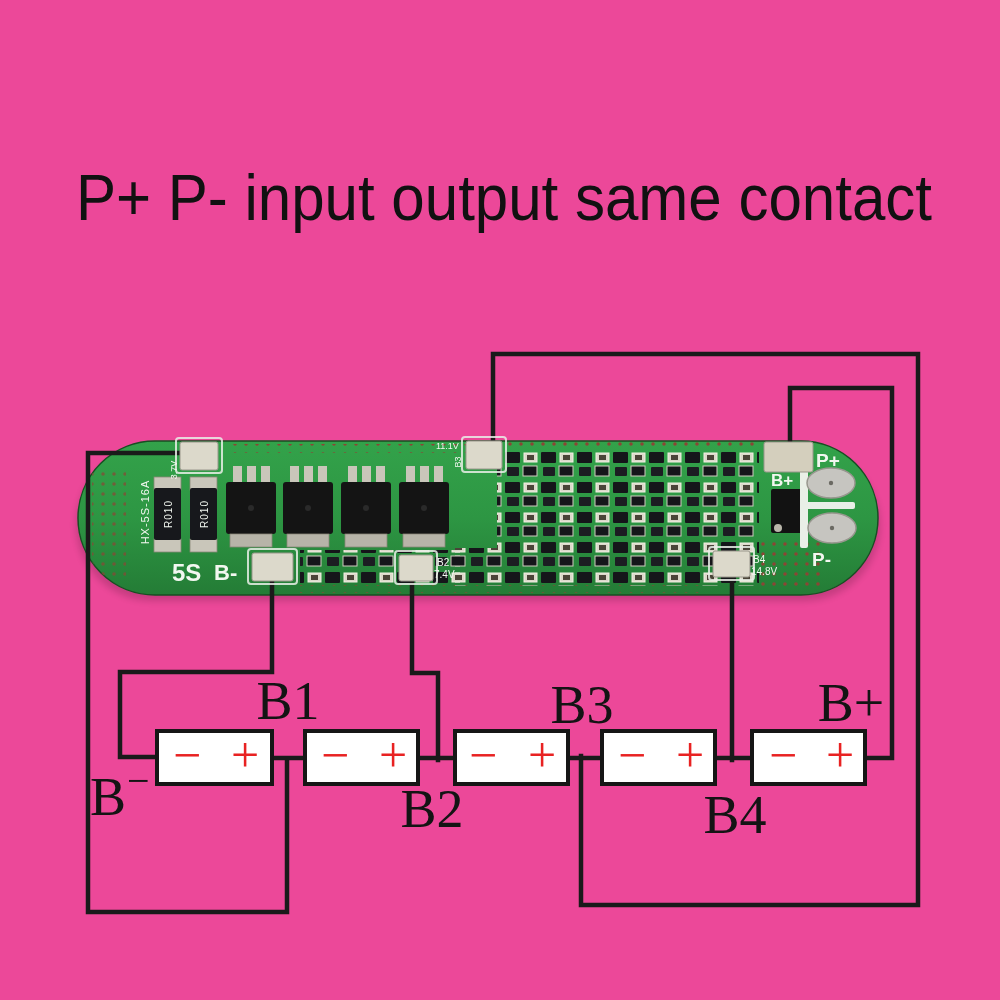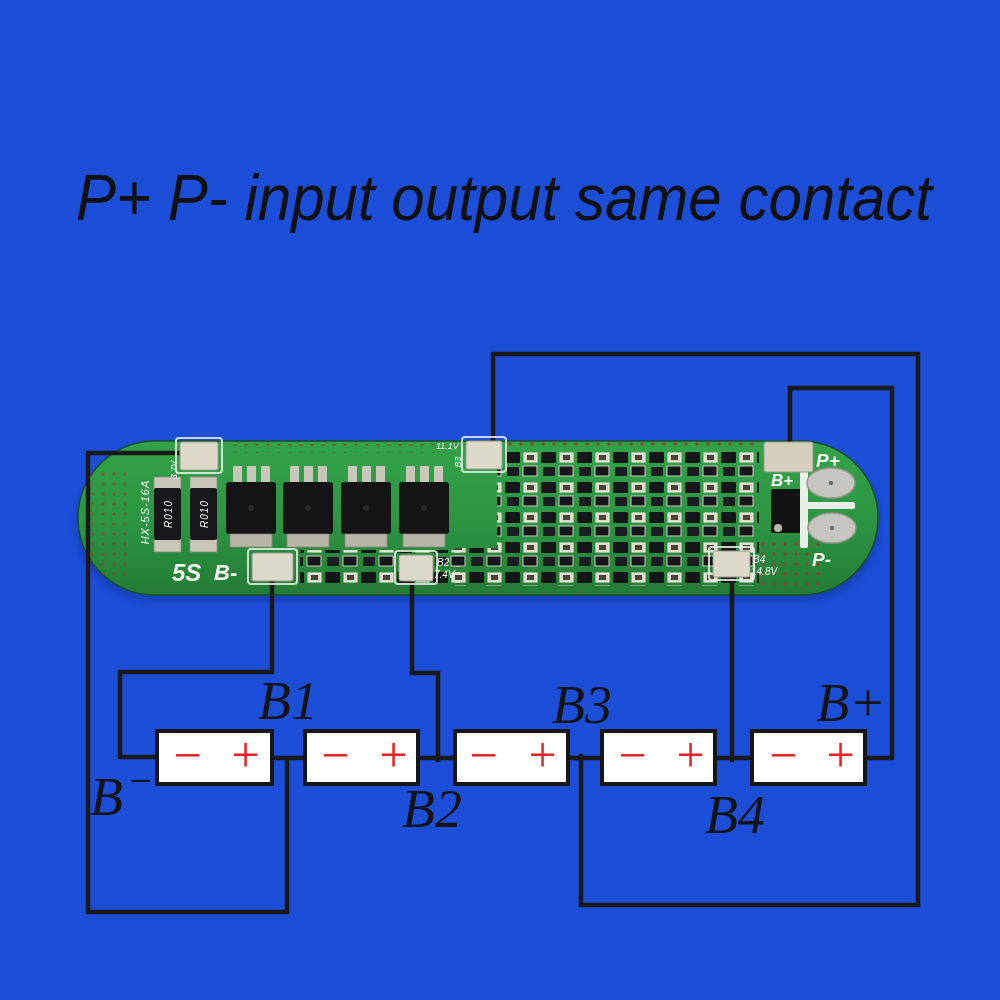--- a/index.html
+++ b/index.html
@@ -1,17 +1,17 @@
 <!DOCTYPE html>
 <html><head>
 <meta charset="utf-8">
 <style>
   html,body{margin:0;padding:0;background:#ffffff;}
-  #stage{position:relative;width:1000px;height:1000px;background:#1d4ed8;overflow:hidden;
-         font-family:"Liberation Sans",sans-serif;font-style:italic;}
+  #stage{position:relative;width:1000px;height:1000px;background:#ec4899;overflow:hidden;
+         font-family:"Liberation Sans",sans-serif;}
   svg text{user-select:none;}
   .title-text{font-family:"Liberation Sans",sans-serif;fill:#111111;}
   .schlabel{font-family:"Liberation Serif","DejaVu Serif",serif;fill:#141414;}
   .pol{font-family:"Liberation Serif","DejaVu Serif",serif;fill:#e82222;}
   .silk{font-family:"Liberation Sans",sans-serif;fill:#f2f7f0;}
   .silkb{font-weight:bold;}
   .wire{stroke:#1a1a1a;stroke-width:4.5;fill:none;stroke-linecap:square;}
   .cell{fill:#ffffff;stroke:#161616;stroke-width:4;}
 </style>
 </head>

